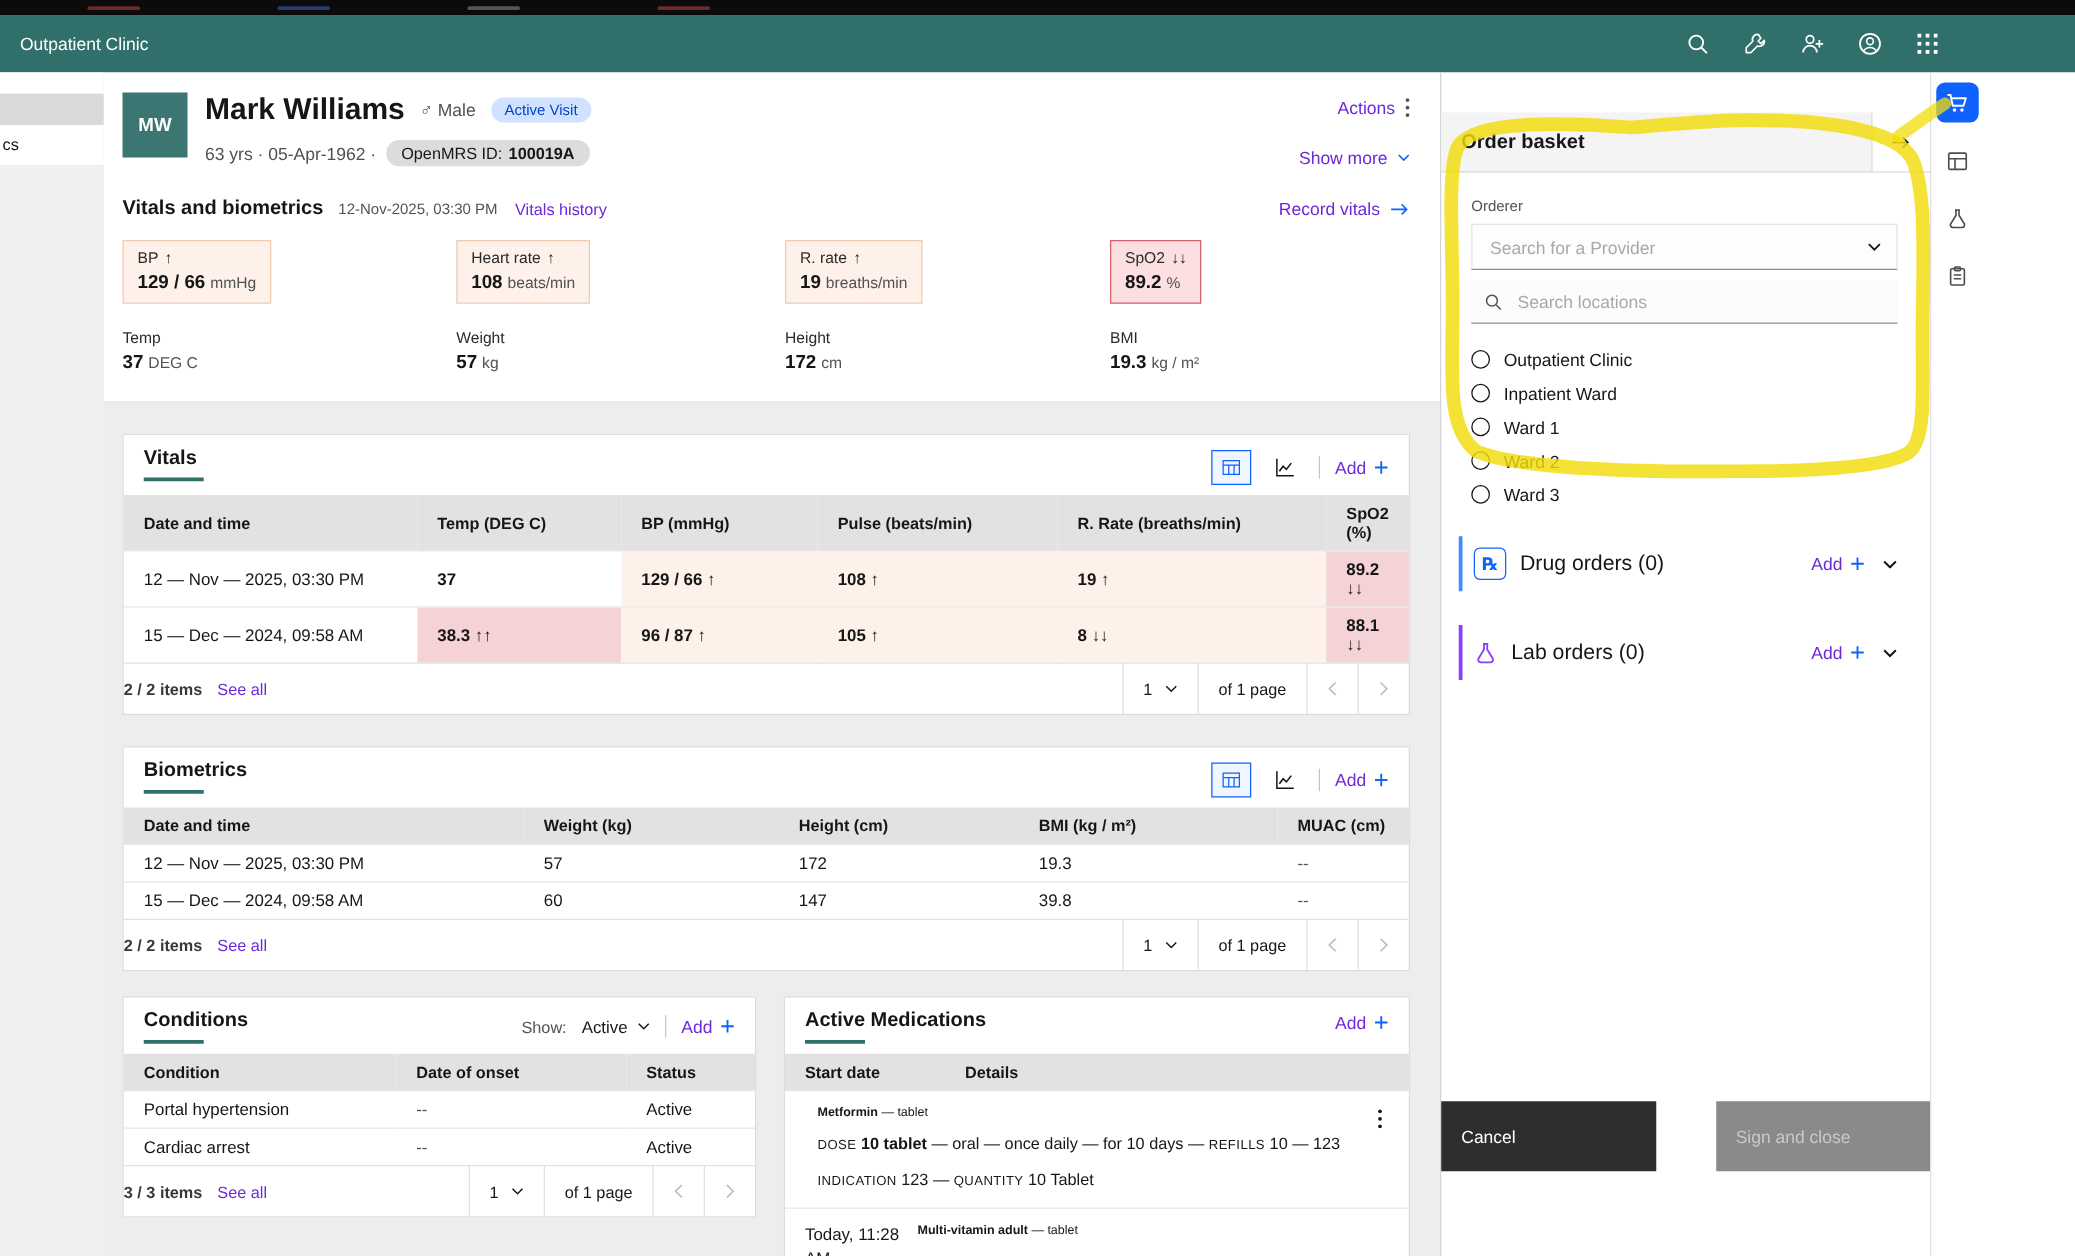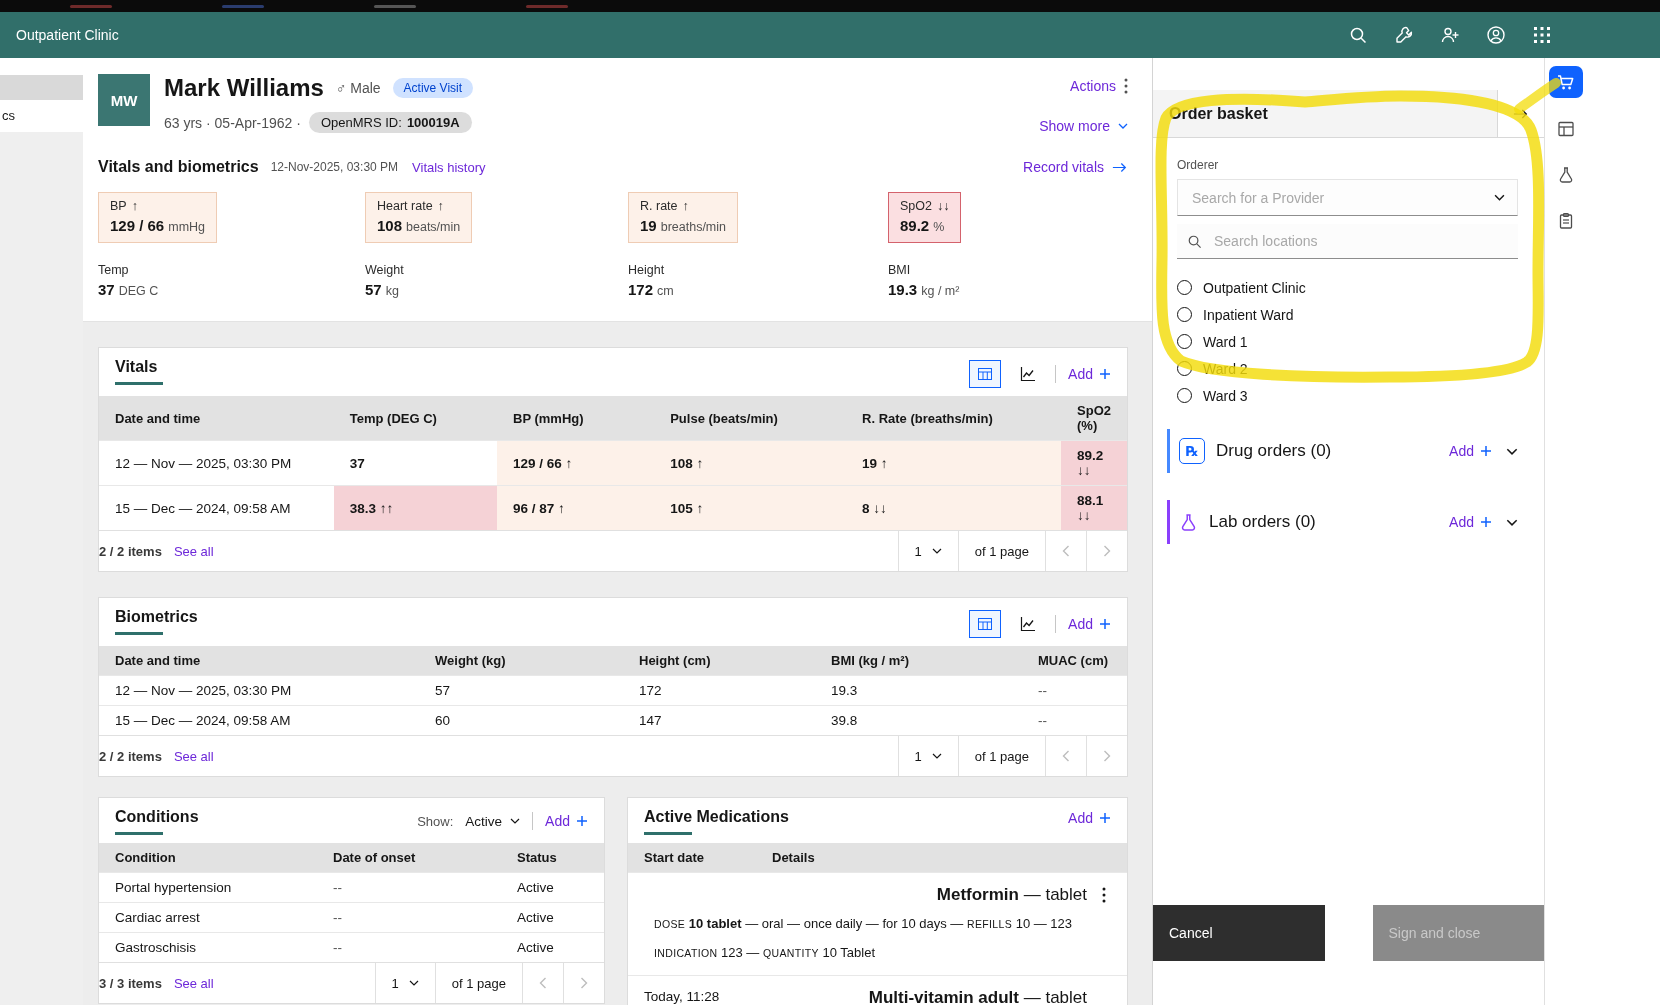--- a/index.html
+++ b/index.html
@@ -91,21 +91,21 @@
   .conditions{width:505px;flex:none;margin-top:0;}
   .medications{flex:1;margin-top:0;}
   .cond-ctrls{margin-left:auto;display:flex;align-items:center;gap:12px;font-size:13px;padding-top:4px;}
   .show-label{color:#525252;}
   .filter-dd{display:flex;align-items:center;gap:8px;font-size:13.5px;cursor:pointer;}
 
   .med-row{display:flex;border-top:1px solid #e8e8e8;padding:12px 6px 12px 16px;}
   .med-datecol{width:80px;font-size:13.5px;line-height:1.35;flex:none;}
   .med-person{margin-top:18px;}
   .med-body{flex:1;padding-left:10px;}
-  .med-name{font-size:17px;text-align:right;}
+  .med-name{font-size:10px;}
   .med-line{margin-top:9px;font-size:13px;line-height:1.55;}
   .cap{font-size:10.5px;letter-spacing:.35px;}
   .kebab{width:34px;display:flex;justify-content:center;padding-top:2px;cursor:pointer;flex:none;}
 
   
   .order-basket{width:391px;flex:none;border-left:1px solid #d4d4d4;background:#fff;position:relative;}
   .ob-header{height:47px;background:#f4f4f4;border-bottom:1px solid #d8d8d8;display:flex;align-items:center;margin-top:32px;}
   .ob-title{padding-left:16px;font-size:16px;font-weight:600;}
   .ob-expand{margin-left:auto;width:47px;height:47px;border-left:1px solid #d8d8d8;background:#fff;display:flex;align-items:center;justify-content:center;cursor:pointer;box-sizing:border-box;}
   .ob-body{padding:12px 26px 0 24px;}
@@ -115,21 +115,21 @@
   input::placeholder{color:#a8a8a8;}
   .ob-search{margin-top:8px;height:35px;background:#fcfcfc;border-bottom:1px solid #8d8d8d;display:flex;align-items:center;gap:10px;padding:0 10px;box-sizing:border-box;}
   .ob-radios{margin-top:15px;}
   .ob-radio{height:27px;display:flex;align-items:center;gap:11px;font-size:14px;cursor:pointer;}
   .radio-dot{width:15px;height:15px;border:1px solid #161616;border-radius:50%;flex:none;background:#fff;box-sizing:border-box;}
   .ob-sec{margin-top:20px;margin-left:-10px;display:flex;align-items:center;height:44px;border-left:3px solid #4589ff;padding-left:9px;}
   .ob-sec.lab{border-left-color:#8a3ffc;margin-top:27px;}
   .rx-box{width:24px;height:24px;border:1.6px solid #0f62fe;border-radius:5px;color:#0f62fe;display:flex;align-items:center;justify-content:center;font-size:14px;font-weight:700;flex:none;}
   .sec-title{font-size:17px;margin-left:11px;}
   .sec-right{margin-left:auto;display:flex;align-items:center;gap:14px;}
-  .ob-footer{position:absolute;left:0;right:0;bottom:44px;height:56px;display:flex;gap:48px;}
+  .ob-footer{position:absolute;left:0;right:0;bottom:68px;height:56px;display:flex;gap:48px;}
   .btn{flex:1;display:flex;align-items:center;padding-left:16px;font-size:14px;cursor:pointer;border:0;font-family:inherit;}
   .btn-cancel{background:#2e2e2e;color:#fff;}
   .btn-sign{background:#8a8a8a;color:#c9c9c9;cursor:default;}
 
   
   .right-rail{flex:1;background:#fff;border-left:1px solid #e0e0e0;position:relative;}
   .rail-cart{position:absolute;top:8px;left:4px;width:34px;height:32px;background:#0f62fe;border-radius:7px;display:flex;align-items:center;justify-content:center;cursor:pointer;}
   .rail-ic{position:absolute;left:12px;width:20px;height:20px;cursor:pointer;}
 
   .annotation{position:absolute;left:0;top:0;pointer-events:none;z-index:50;}
@@ -514,25 +514,20 @@
                 <tr>
                   <td>Portal hypertension</td>
                   <td class="muted">--</td>
                   <td>Active</td>
                 </tr>
                 <tr>
                   <td>Cardiac arrest</td>
                   <td class="muted">--</td>
                   <td>Active</td>
                 </tr>
-                <tr>
-                  <td>Gastroschisis</td>
-                  <td class="muted">--</td>
-                  <td>Active</td>
-                </tr>
               </tbody>
             </table>
             <div class="pager">
               <span class="pager-items">3 / 3 items</span>
               <span class="link see-all">See all</span>
               <div class="pager-right">
                 <span class="psel">
                   <span>1</span>
                   <svg width="10" height="6" viewBox="0 0 10 6">
                       <path d="M1 1l4 4 4-4" stroke="#161616" fill="none" stroke-width="1.2"></path>

